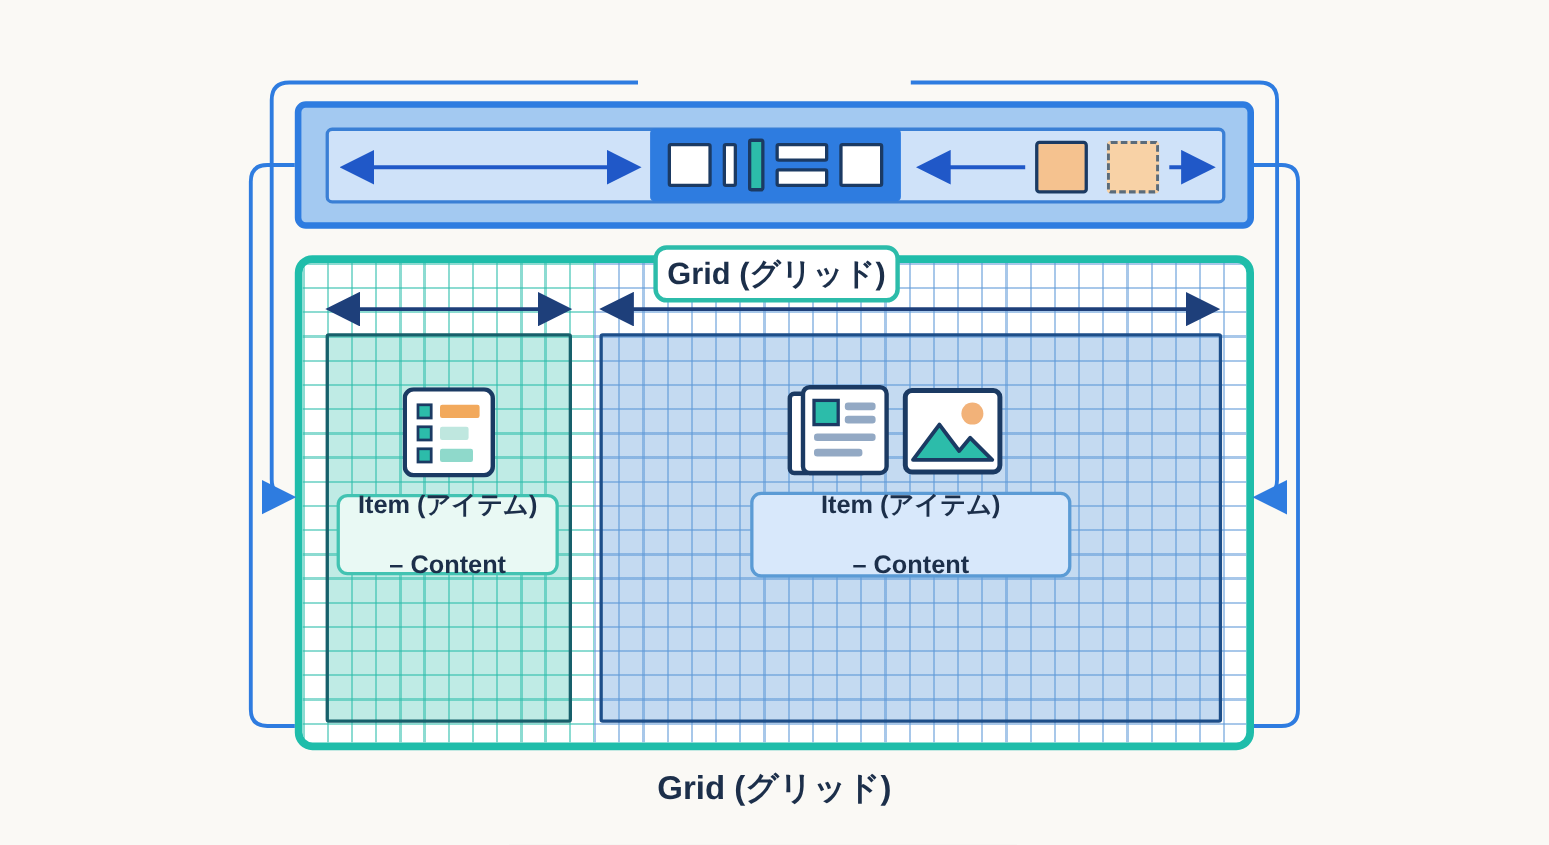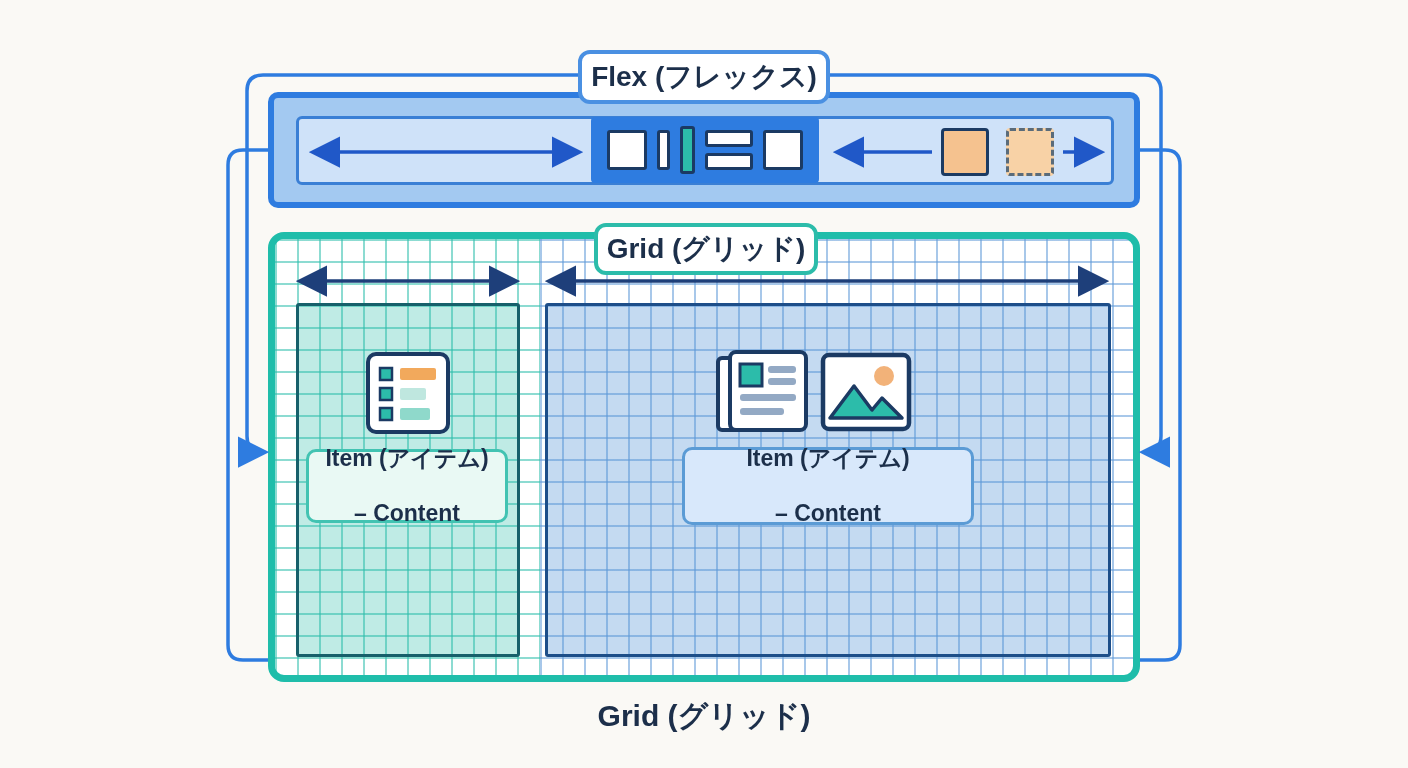--- a/index.html
+++ b/index.html
@@ -146,21 +146,18 @@
     <path d="M1140 150 H1165 Q1180 150 1180 165 V645 Q1180 660 1165 660 H1140" fill="none" stroke="#2e7ce0" stroke-width="3.5"></path>
 
     <line x1="314" y1="152" x2="578" y2="152" stroke="#2058c8" stroke-width="3.5" marker-start="url(#ah-flex)" marker-end="url(#ah-flex)"></line>
     <line x1="932" y1="152" x2="838" y2="152" stroke="#2058c8" stroke-width="3.5" marker-end="url(#ah-flex)"></line>
     <line x1="1063" y1="152" x2="1100" y2="152" stroke="#2058c8" stroke-width="3.5" marker-end="url(#ah-flex)"></line>
 
     <line x1="301" y1="281" x2="515" y2="281" stroke="#1e3f7a" stroke-width="3.5" marker-start="url(#ah-navy)" marker-end="url(#ah-navy)"></line>
     <line x1="550" y1="281" x2="1104" y2="281" stroke="#1e3f7a" stroke-width="3.5" marker-start="url(#ah-navy)" marker-end="url(#ah-navy)"></line>
   </svg>
 
-  <div class="abs label-box flex-label">
-    <span>Flex (フレックス)</span>
-  </div>
   <div class="abs label-box grid-label">
     <span>Grid (グリッド)</span>
   </div>
   <div class="abs bottom-label">Grid (グリッド)</div>
 
 </div>
 
 </body></html>

